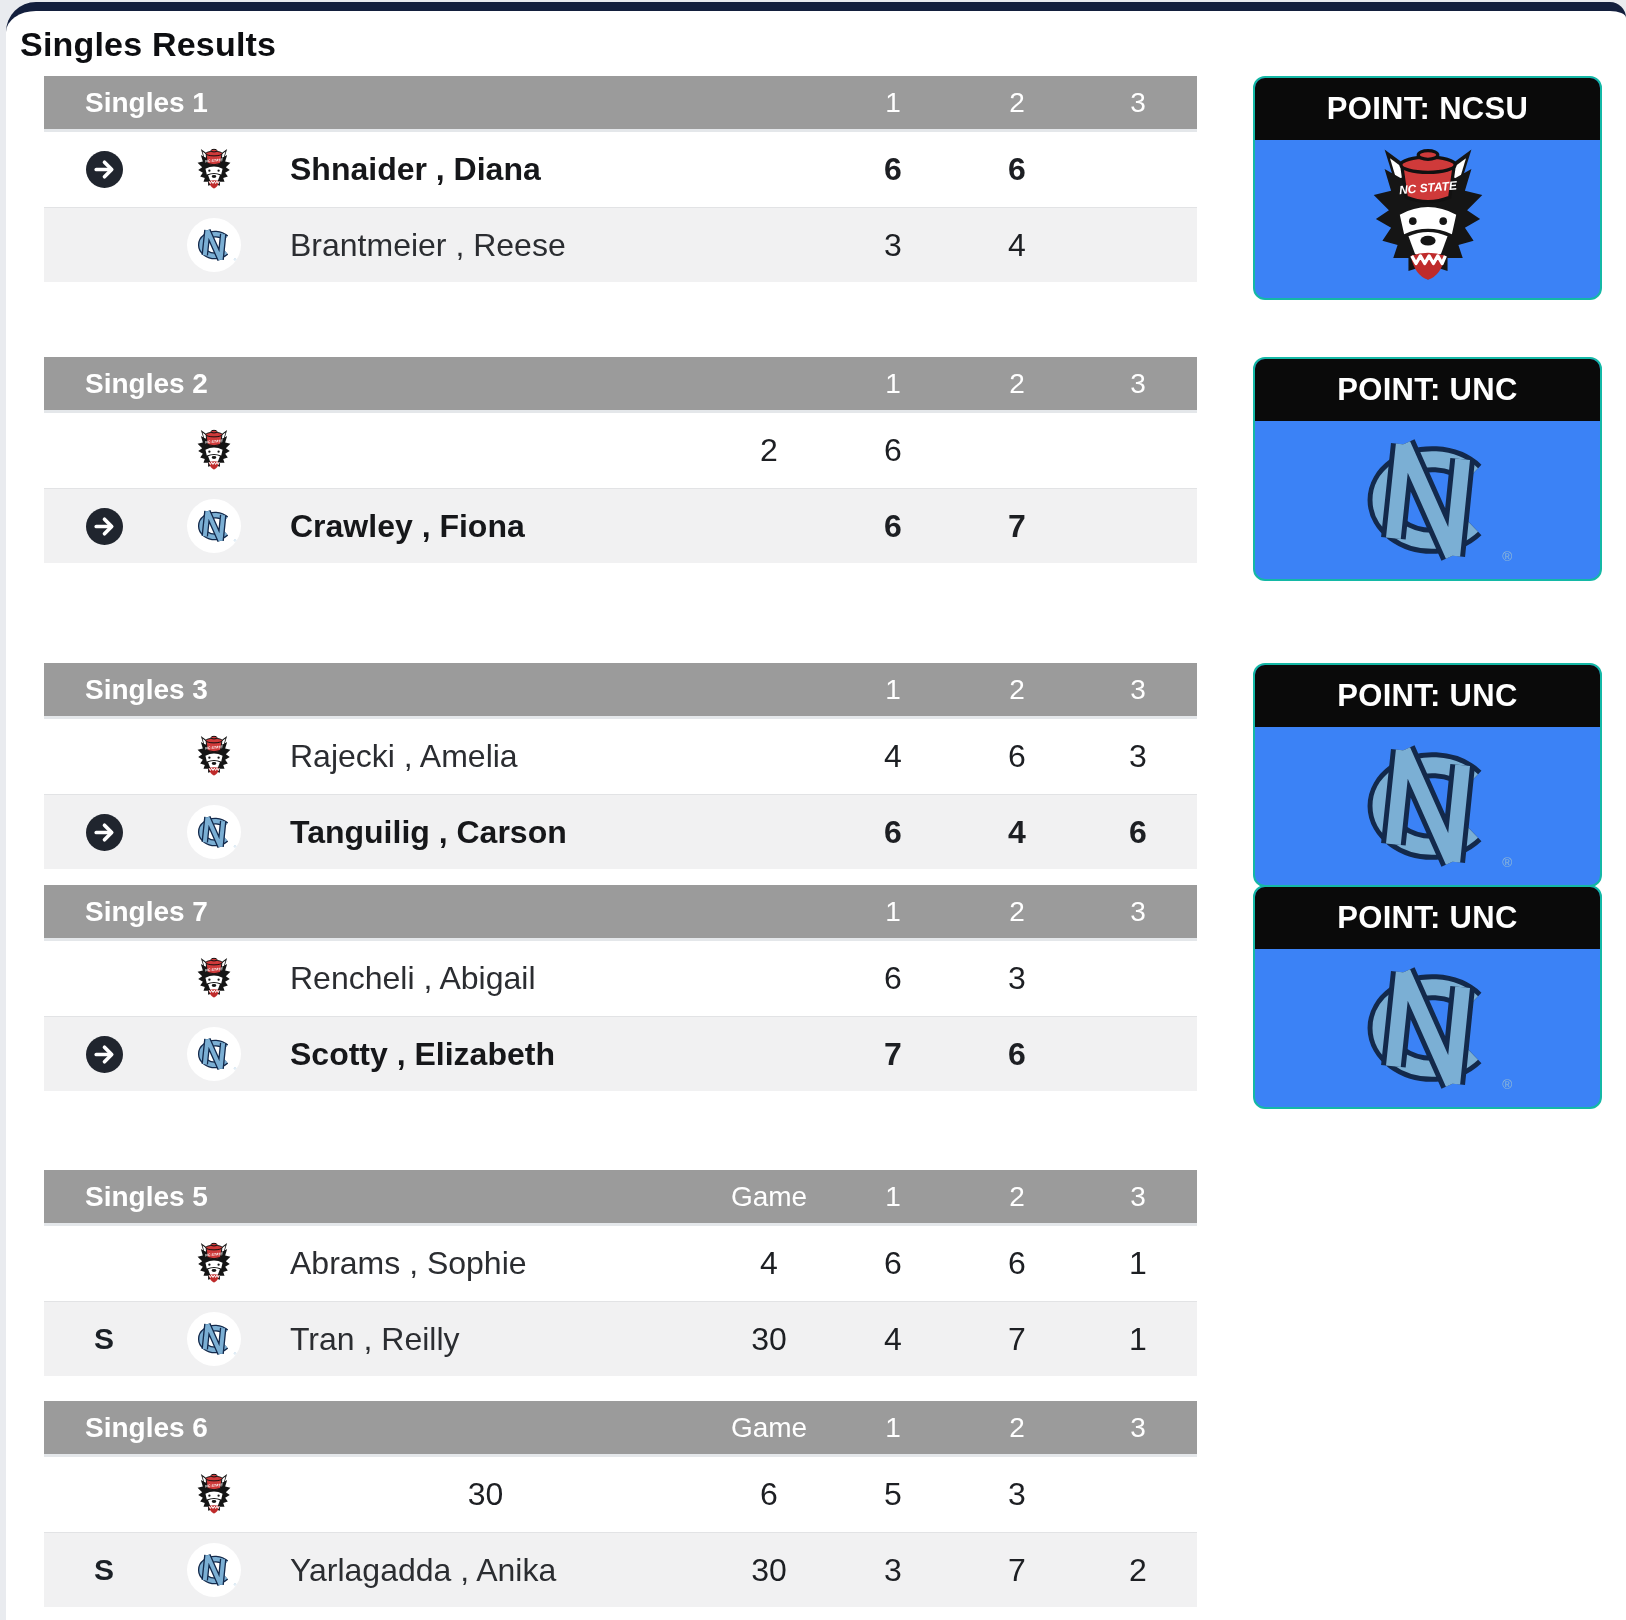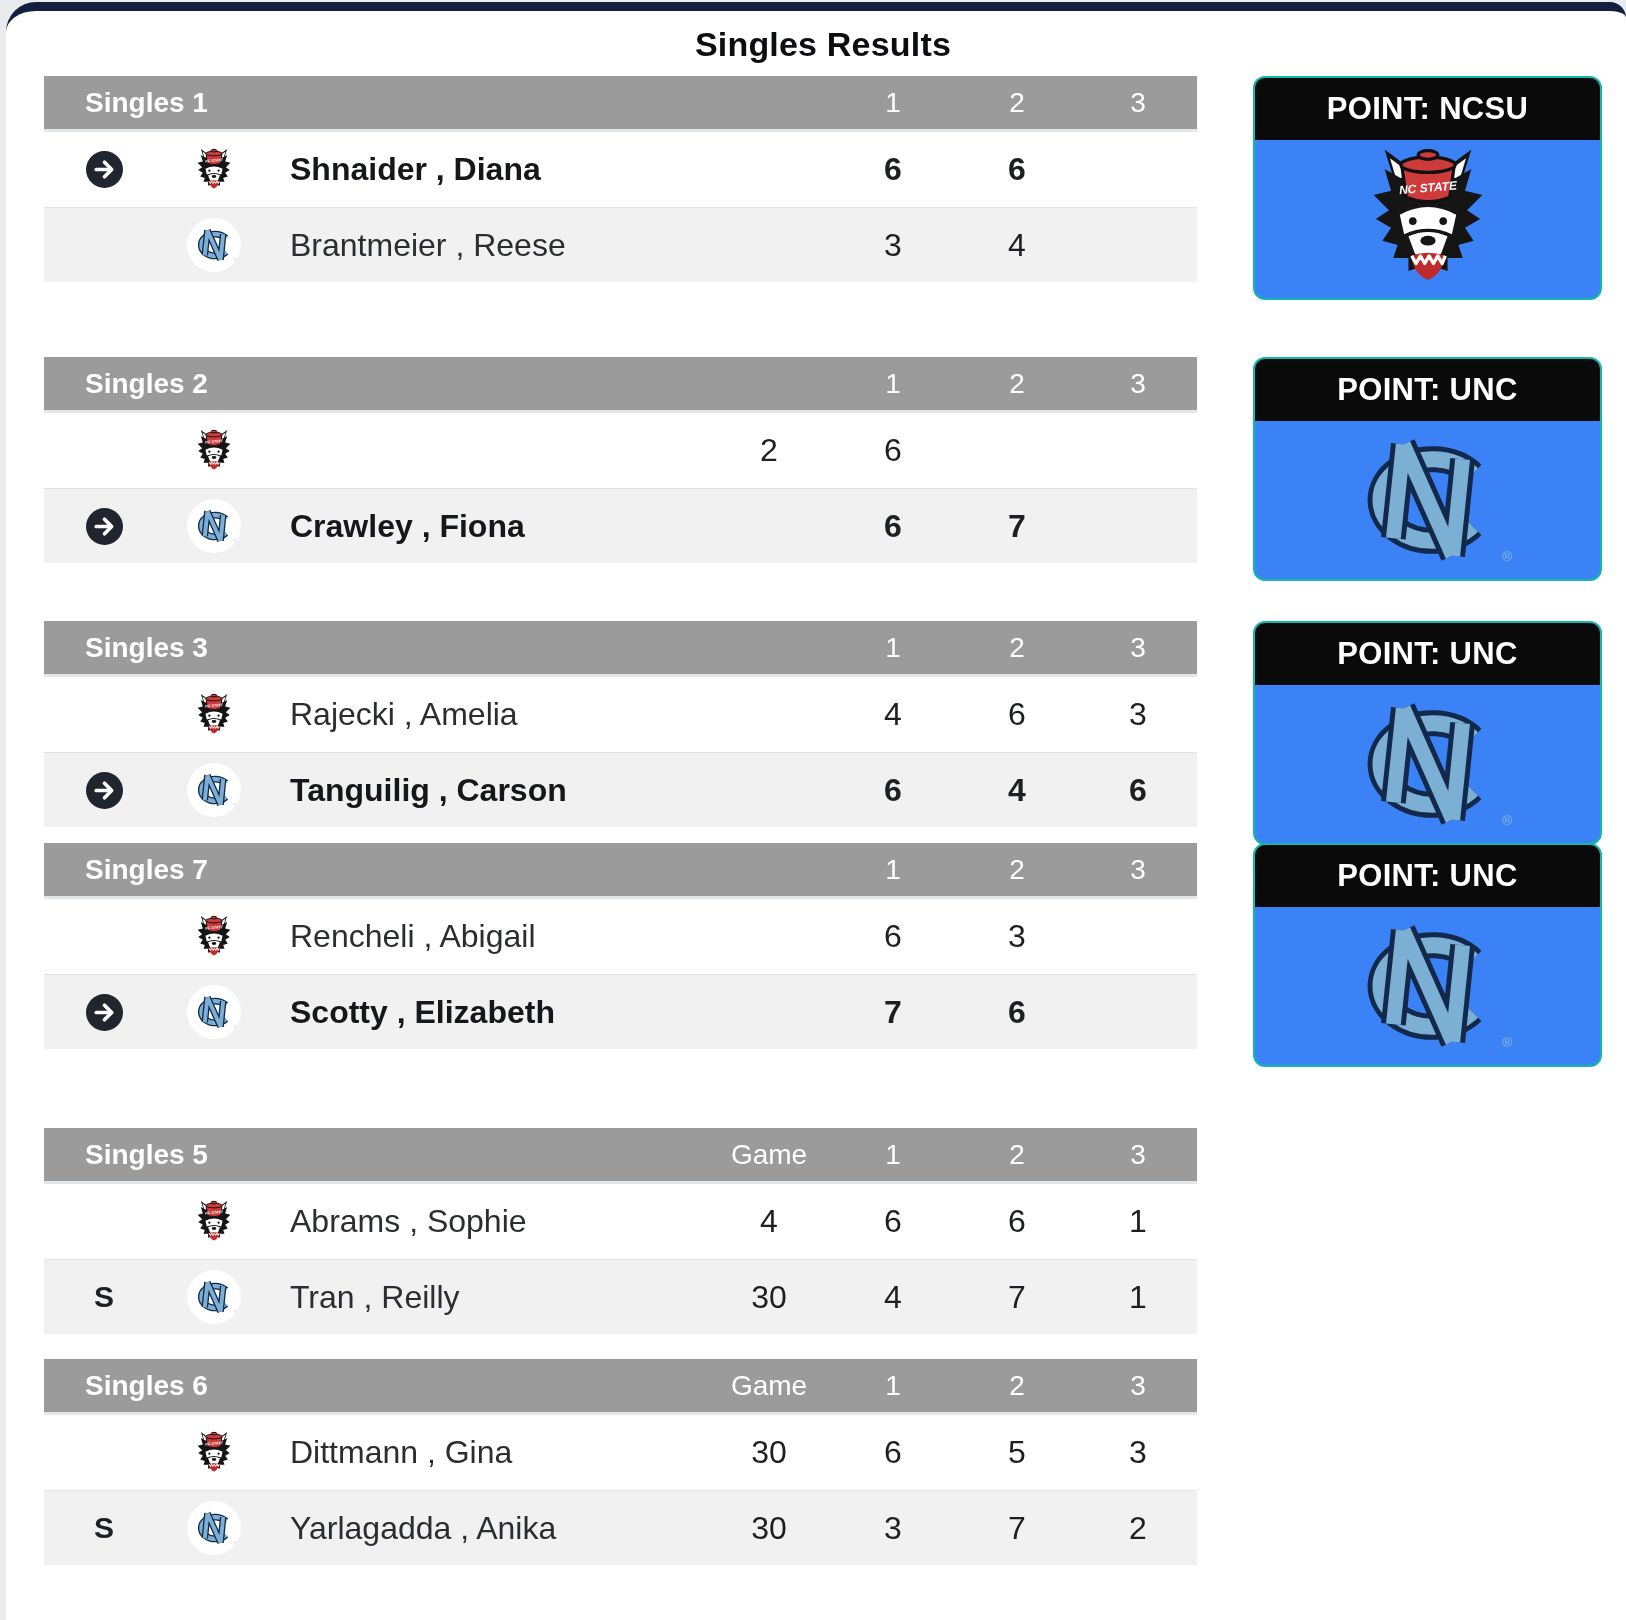--- a/index.html
+++ b/index.html
@@ -14,21 +14,20 @@
     margin:2px 0 0 6px;height:1618px;
     background:#ffffff;
     border-top:9px solid #131f3d;
     border-radius:30px 16px 0 0;
     padding:14px 0 0 10px;
   }
   .page-title{
     font-size:34px;font-weight:700;color:#0d0e11;
     line-height:38px;padding-left:4px;margin:0 0 13px 0;
     letter-spacing:.2px;
-    text-align:center;
   }
   .matches{padding-left:28px;}
   .match-row{display:flex;align-items:flex-start;height:222px;}
   .scoretable{flex:0 0 1153px;width:1153px;}
   .grid{
     display:grid;
     grid-template-columns:120px 100px 1fr 124px 124px 124px 118px;
     align-items:center;
   }
   .thead{
@@ -163,21 +162,21 @@
     </div>
   <div class="point-card">
     <div class="point-head">POINT: NCSU</div>
     <div class="point-body">
       <svg class="big-ncsu">
               <use href="#logo-ncsu"></use>
             </svg>
     </div>
   </div>
       </div>
-      <div class="match-row" style="margin-bottom: 42px;">
+      <div class="match-row" style="margin-bottom: 84px;">
     <div class="scoretable">
       <div class="grid thead">
         <div class="tlabel">Singles 2</div>
         <div class="colh"></div>
         <div class="colh">1</div>
         <div class="colh">2</div>
         <div class="colh">3</div>
       </div>
       <div>
             <div class="grid prow">
@@ -410,21 +409,20 @@
       
       
     </div>
     <div class="cell-logo">
       <span class="logo-circle">
         <svg>
                     <use href="#logo-ncsu"></use>
                   </svg>
       </span>
     </div>
-    <div class="cell-name">Dittmann , Gina</div>
     <div class="cell-score">30</div>
     <div class="cell-score cell-set">6</div>
     <div class="cell-score cell-set">5</div>
     <div class="cell-score cell-set">3</div>
   </div>
             <div class="grid prow alt">
     <div class="cell-arrow">
 
       <span class="server-ind">S</span>
     </div>

